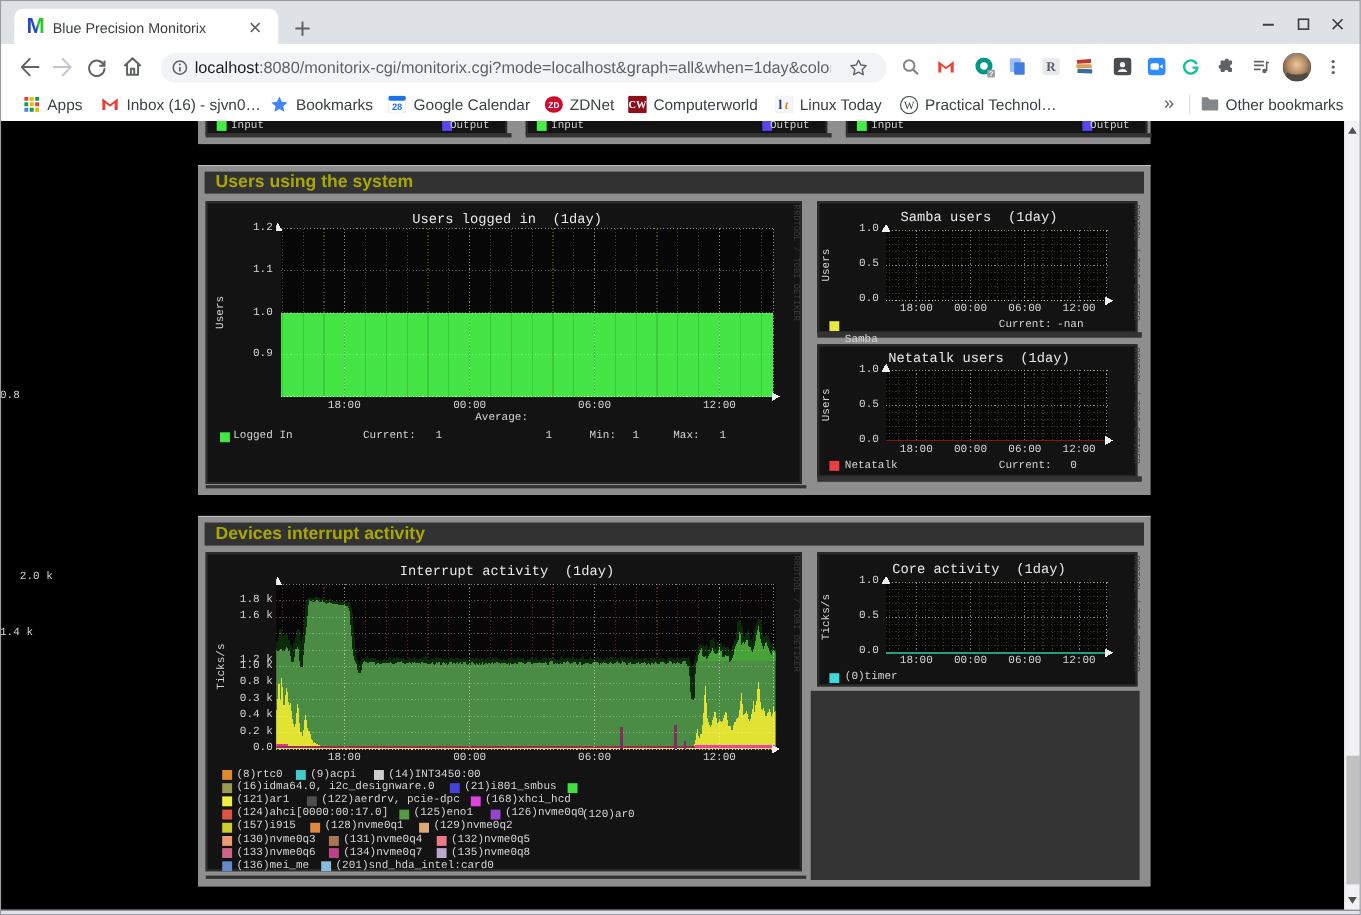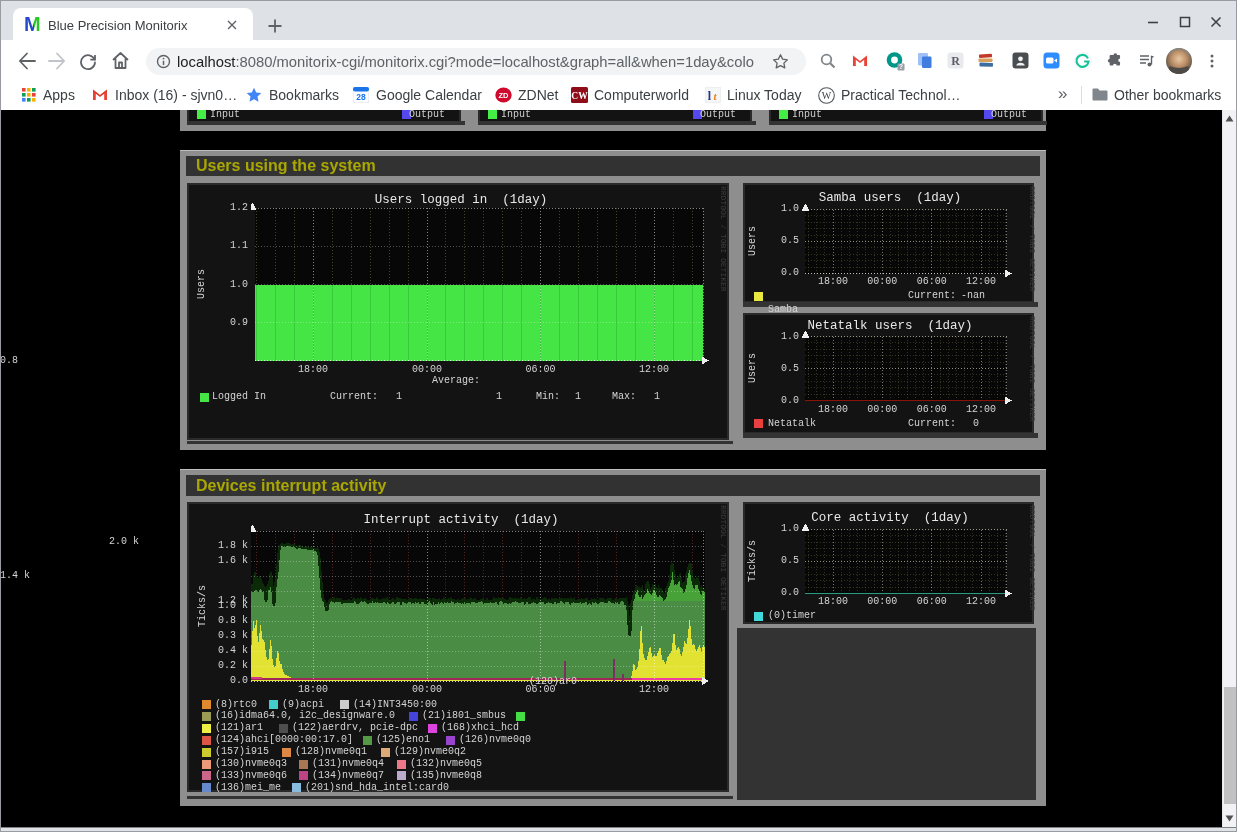--- a/index.html
+++ b/index.html
@@ -291,21 +291,21 @@
       <path d="M1012,593.0 l-7.5,-4.2 v8.4 z" fill="#efefef"></path>
     </svg>
     <div style="position:absolute;left:833px;top:485.0px;transform:translateX(-50%);font:10px 'Liberation Mono',monospace;line-height:14.0px;color:#d4d4d4;white-space:pre;">18:00</div>
     <div style="position:absolute;left:882.3px;top:485.0px;transform:translateX(-50%);font:10px 'Liberation Mono',monospace;line-height:14.0px;color:#d4d4d4;white-space:pre;">00:00</div>
     <div style="position:absolute;left:931.7px;top:485.0px;transform:translateX(-50%);font:10px 'Liberation Mono',monospace;line-height:14.0px;color:#d4d4d4;white-space:pre;">06:00</div>
     <div style="position:absolute;left:981px;top:485.0px;transform:translateX(-50%);font:10px 'Liberation Mono',monospace;line-height:14.0px;color:#d4d4d4;white-space:pre;">12:00</div>
     <div style="position:absolute;left:754px;top:501.5px;width:9px;height:9px;background:#40d8d8;"></div>
     <div style="position:absolute;left:768px;top:499.0px;font:10px 'Liberation Mono',monospace;line-height:14.0px;color:#d4d4d4;white-space:pre;">(0)timer</div>
     <div style="position:absolute;left:1036px;top:395px;transform:rotate(90deg);transform-origin:0 0;font:8px 'Liberation Mono',monospace;color:#3e3e3e;letter-spacing:0px;line-height:8px;white-space:pre;">RRDTOOL / TOBI OETIKER</div>
     <div style="position:absolute;left:461px;top:402.25px;transform:translateX(-50%);font:12.5px 'Liberation Mono',monospace;line-height:17.5px;color:#e8e8e8;white-space:pre;">Interrupt activity  (1day)</div>
-    <div style="position:absolute;left:0px;top:425px;width:248px;text-align:center;font:10px 'Liberation Mono',monospace;line-height:14.0px;color:#d4d4d4;white-space:pre;">2.0 k</div>
+    <div style="position:absolute;left:0px;top:408px;width:248px;text-align:left;font:10px 'Liberation Mono',monospace;line-height:14.0px;color:#d4d4d4;white-space:pre;padding-left:18px;">2.0 k</div>
     <div style="position:absolute;left:0px;top:429.0px;width:248px;text-align:right;font:10px 'Liberation Mono',monospace;line-height:14.0px;color:#d4d4d4;white-space:pre;">1.8 k</div>
     <div style="position:absolute;left:0px;top:444.0px;width:248px;text-align:right;font:10px 'Liberation Mono',monospace;line-height:14.0px;color:#d4d4d4;white-space:pre;">1.6 k</div>
     <div style="position:absolute;left:0px;top:459.0px;width:248px;text-align:left;font:10px 'Liberation Mono',monospace;line-height:14.0px;color:#d4d4d4;white-space:pre;">1.4 k</div>
     <div style="position:absolute;left:0px;top:474.0px;width:248px;text-align:right;font:10px 'Liberation Mono',monospace;line-height:14.0px;color:#d4d4d4;white-space:pre;margin-top:10px;">1.2 k</div>
     <div style="position:absolute;left:0px;top:489.0px;width:248px;text-align:right;font:10px 'Liberation Mono',monospace;line-height:14.0px;color:#d4d4d4;white-space:pre;">1.0 k</div>
     <div style="position:absolute;left:0px;top:504.0px;width:248px;text-align:right;font:10px 'Liberation Mono',monospace;line-height:14.0px;color:#d4d4d4;white-space:pre;">0.8 k</div>
     <div style="position:absolute;left:0px;top:519.0px;width:248px;text-align:right;font:10px 'Liberation Mono',monospace;line-height:14.0px;color:#d4d4d4;white-space:pre;">0.3 k</div>
     <div style="position:absolute;left:0px;top:534.0px;width:248px;text-align:right;font:10px 'Liberation Mono',monospace;line-height:14.0px;color:#d4d4d4;white-space:pre;">0.4 k</div>
     <div style="position:absolute;left:0px;top:549.0px;width:248px;text-align:right;font:10px 'Liberation Mono',monospace;line-height:14.0px;color:#d4d4d4;white-space:pre;">0.2 k</div>
     <div style="position:absolute;left:0px;top:564.0px;width:248px;text-align:right;font:10px 'Liberation Mono',monospace;line-height:14.0px;color:#d4d4d4;white-space:pre;">0.0</div>
@@ -375,21 +375,21 @@
     <div style="position:absolute;left:215px;top:587.5px;font:10px 'Liberation Mono',monospace;line-height:14.0px;color:#d4d4d4;white-space:pre;">(8)rtc0</div>
     <div style="position:absolute;left:269px;top:590.0px;width:9px;height:9px;background:#44cccc;"></div>
     <div style="position:absolute;left:282px;top:587.5px;font:10px 'Liberation Mono',monospace;line-height:14.0px;color:#d4d4d4;white-space:pre;">(9)acpi</div>
     <div style="position:absolute;left:340px;top:590.0px;width:9px;height:9px;background:#cccccc;"></div>
     <div style="position:absolute;left:353px;top:587.5px;font:10px 'Liberation Mono',monospace;line-height:14.0px;color:#d4d4d4;white-space:pre;">(14)INT3450:00</div>
     <div style="position:absolute;left:202px;top:601.9px;width:9px;height:9px;background:#9a9a55;"></div>
     <div style="position:absolute;left:215px;top:599.4px;font:10px 'Liberation Mono',monospace;line-height:14.0px;color:#d4d4d4;white-space:pre;">(16)idma64.0, i2c_designware.0</div>
     <div style="position:absolute;left:409px;top:601.9px;width:9px;height:9px;background:#4444dd;"></div>
     <div style="position:absolute;left:422px;top:599.4px;font:10px 'Liberation Mono',monospace;line-height:14.0px;color:#d4d4d4;white-space:pre;">(21)i801_smbus</div>
     <div style="position:absolute;left:516px;top:601.9px;width:9px;height:9px;background:#44dd44;"></div>
-    <div style="position:absolute;left:529px;top:565px;font:10px 'Liberation Mono',monospace;line-height:14.0px;color:#d4d4d4;white-space:pre;">(120)ar0</div>
+    <div style="position:absolute;left:529px;top:625px;font:10px 'Liberation Mono',monospace;line-height:14.0px;color:#d4d4d4;white-space:pre;">(120)ar0</div>
     <div style="position:absolute;left:202px;top:613.8px;width:9px;height:9px;background:#eeee44;"></div>
     <div style="position:absolute;left:215px;top:611.3px;font:10px 'Liberation Mono',monospace;line-height:14.0px;color:#d4d4d4;white-space:pre;">(121)ar1</div>
     <div style="position:absolute;left:279px;top:613.8px;width:9px;height:9px;background:#4e4e4e;"></div>
     <div style="position:absolute;left:292px;top:611.3px;font:10px 'Liberation Mono',monospace;line-height:14.0px;color:#d4d4d4;white-space:pre;">(122)aerdrv, pcie-dpc</div>
     <div style="position:absolute;left:428px;top:613.8px;width:9px;height:9px;background:#dd44dd;"></div>
     <div style="position:absolute;left:441px;top:611.3px;font:10px 'Liberation Mono',monospace;line-height:14.0px;color:#d4d4d4;white-space:pre;">(168)xhci_hcd</div>
     <div style="position:absolute;left:202px;top:625.7px;width:9px;height:9px;background:#dd5544;"></div>
     <div style="position:absolute;left:215px;top:623.2px;font:10px 'Liberation Mono',monospace;line-height:14.0px;color:#d4d4d4;white-space:pre;">(124)ahci[0000:00:17.0]</div>
     <div style="position:absolute;left:363px;top:625.7px;width:9px;height:9px;background:#559944;"></div>
     <div style="position:absolute;left:376px;top:623.2px;font:10px 'Liberation Mono',monospace;line-height:14.0px;color:#d4d4d4;white-space:pre;">(125)eno1</div>

